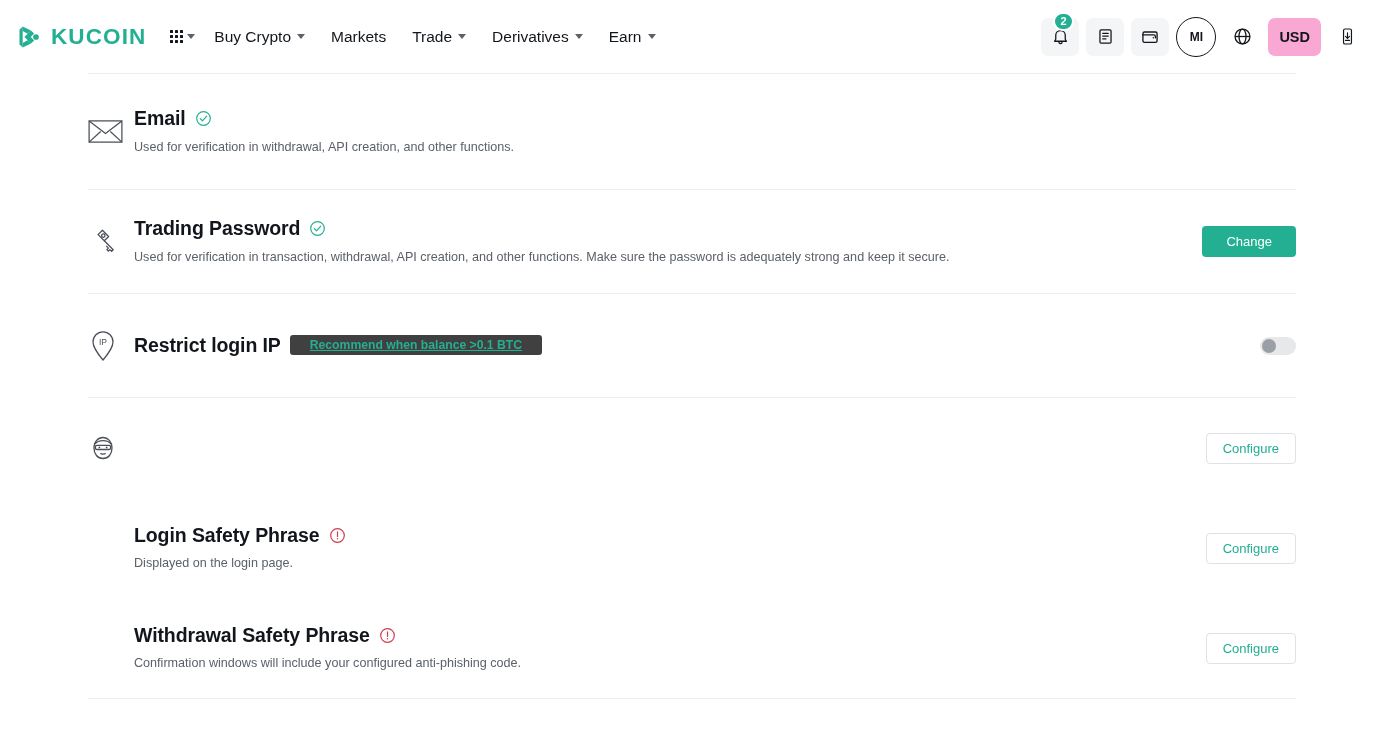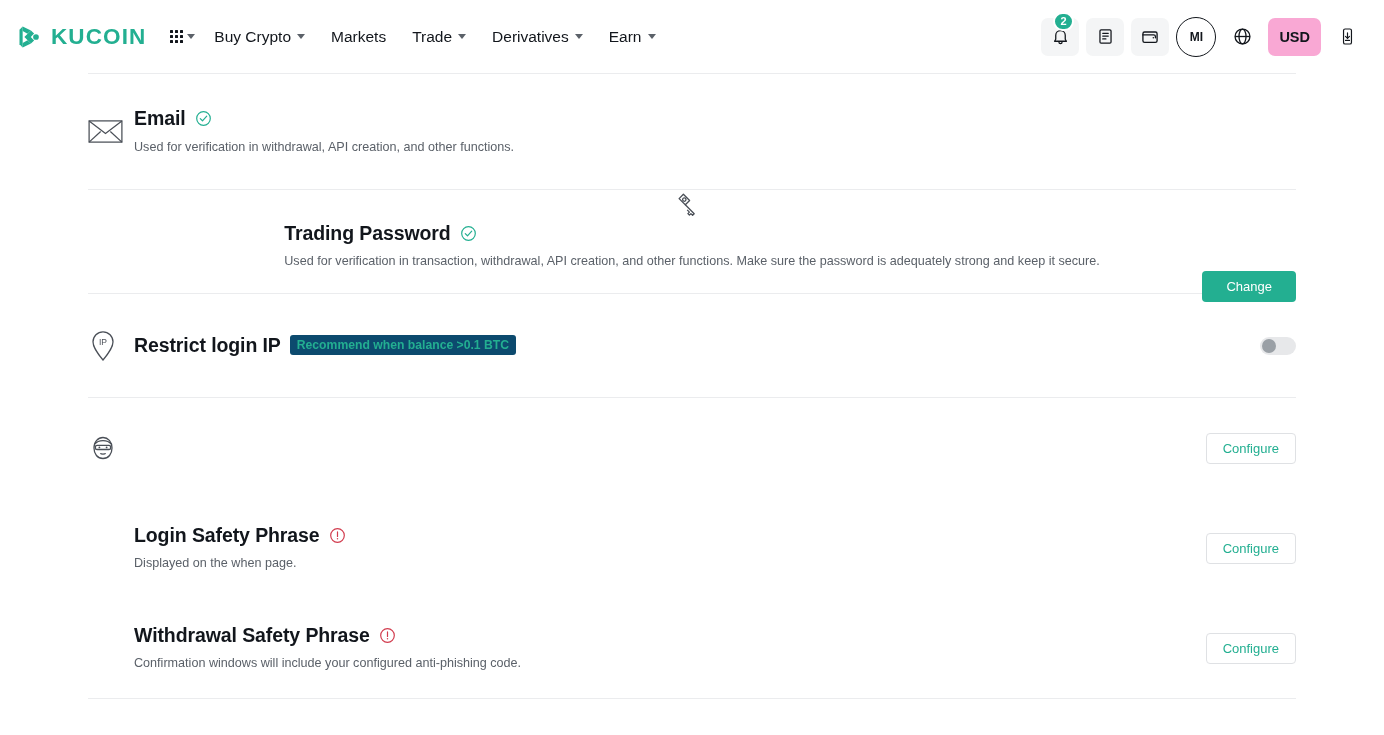--- a/index.html
+++ b/index.html
@@ -89,23 +89,23 @@
 
   .title-line { display: flex; align-items: center; gap: 9px; }
   .row-title {
     font-size: 19.5px; font-weight: 700; color: #12161c;
     letter-spacing: -0.1px; line-height: 1.2;
   }
   .row-desc {
     font-size: 12.6px; color: #5b6169; line-height: 1.45; margin-top: 7px;
   }
   .badge-pill {
-    background: #0c4a6e; color: #23af91;
+    background: #404040; color: #23af91;
     font-size: 12.2px; font-weight: 600;
-    padding: 3px 7px; border-radius: 3px; white-space: nowrap;
+    padding: 3px 20px; border-radius: 3px; white-space: nowrap; text-decoration: underline;
   }
 
   .btn-primary {
     background: #23af91; color: #ffffff;
     font-size: 13px; font-weight: 500;
     border: none; border-radius: 4px;
     padding: 0 24px; height: 31px; cursor: pointer;
     font-family: "Liberation Sans", sans-serif;
   }
   .btn-outline {
@@ -121,21 +121,21 @@
     background: #e7e8ea; position: relative; cursor: pointer;
     display: block;
   }
   .toggle .knob {
     position: absolute; top: 2px; left: 2px;
     width: 14px; height: 14px; border-radius: 50%;
     background: #9aa0a6; display: block;
   }
 
   .r-email { height: 115px; }
-  .r-tpw   { height: 103px; flex-direction: column; }
+  .r-tpw   { height: 103px; }
   .r-ip    { height: 103px; }
   .r-phrase1 { height: 100px; }
   .r-phrase2 { height: 100px; }
   .r-phrase3 { height: 100px; }
 </style>
 </head>
 <body>
 
 <div class="header">
 
@@ -336,21 +336,21 @@
     <div class="row-icon"></div>
     <div class="row-body">
       <div class="title-line">
         <span class="row-title">Login Safety Phrase</span>
         <svg width="17" height="17" viewBox="0 0 20 20" fill="none" stroke="#d23c4e" stroke-width="1.4">
           <circle cx="10" cy="10" r="8"></circle>
           <line x1="10" y1="5.8" x2="10" y2="11.2" stroke-linecap="round"></line>
           <circle cx="10" cy="13.8" r="0.85" fill="#d23c4e" stroke="none"></circle>
         </svg>
       </div>
-      <div class="row-desc">Displayed on the when page.</div>
+      <div class="row-desc">Displayed on the login page.</div>
     </div>
     <div class="row-action">
       <button class="btn-outline">Configure</button>
     </div>
   </div>
 
   <div class="row r-phrase3">
     <div class="row-icon"></div>
     <div class="row-body">
       <div class="title-line">

